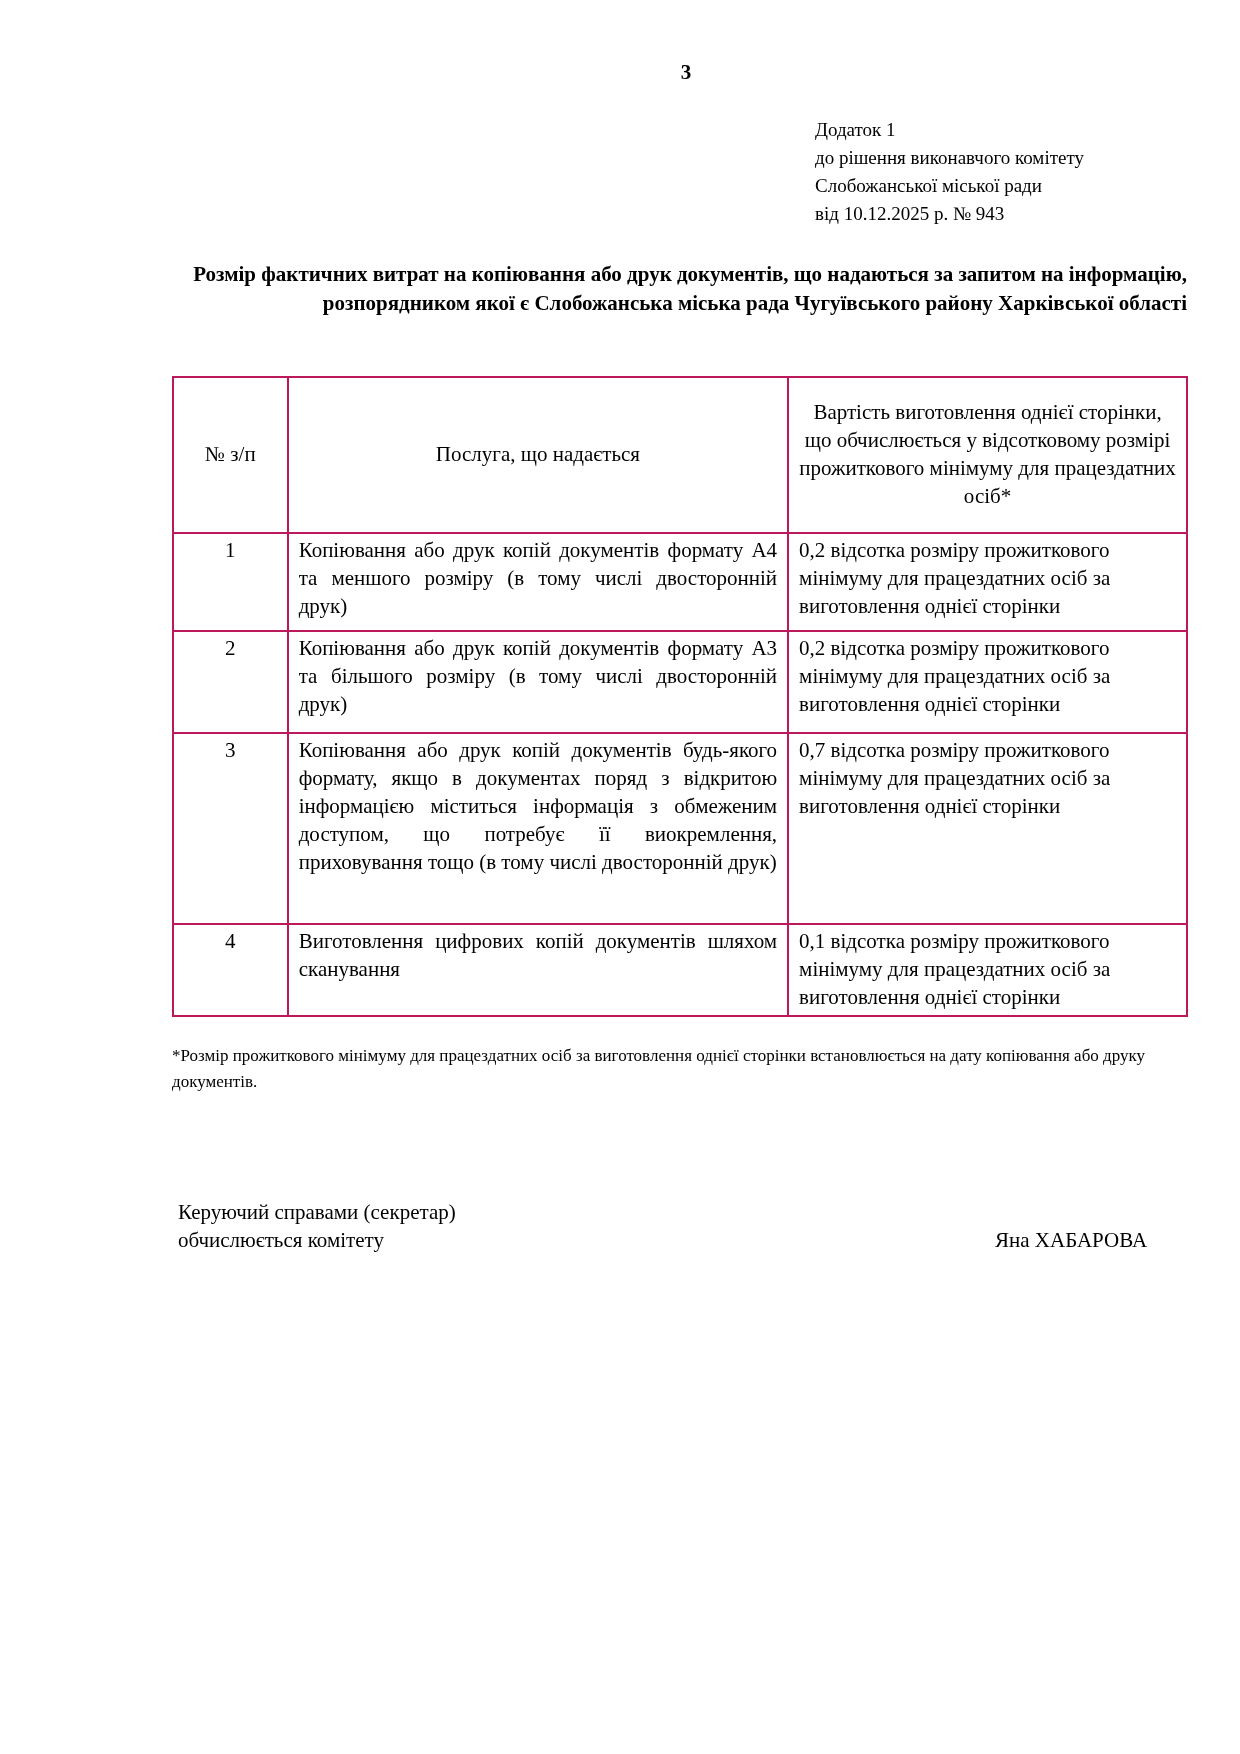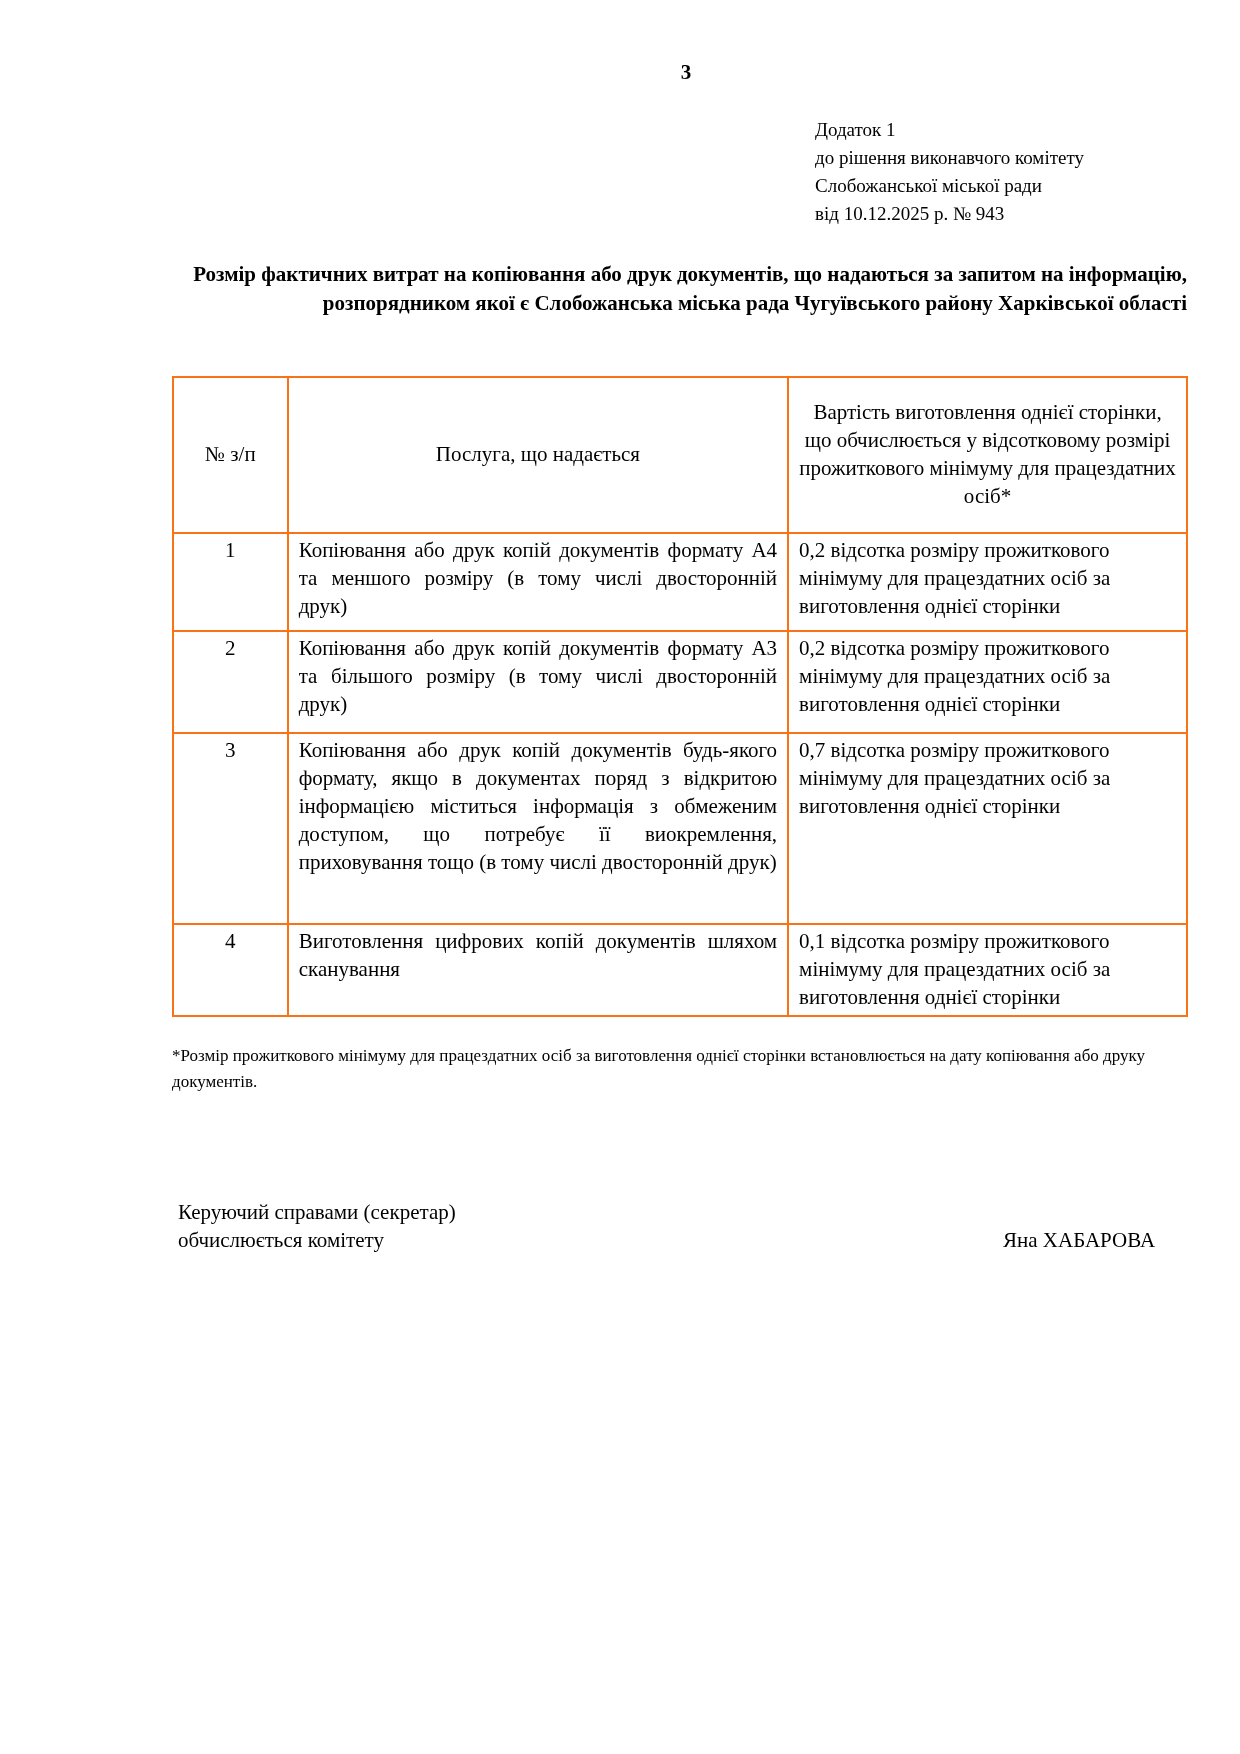--- a/index.html
+++ b/index.html
@@ -19,21 +19,21 @@
     .annex div { white-space: nowrap; }
     .title {
       position: absolute; top: 260px; left: 172px; width: 1015px;
       text-align: right; font-size: 21px; font-weight: bold; line-height: 29px;
     }
     table.fees {
       position: absolute; top: 376px; left: 172px; width: 1016px;
       border-collapse: collapse; font-size: 21px; line-height: 28px;
     }
     table.fees th, table.fees td {
-      border: 2px solid #f97316; vertical-align: top; padding: 2px 10px 4px 10px;
+      border: 2px solid #be185d; vertical-align: top; padding: 2px 10px 4px 10px;
       font-weight: normal;
     }
     table.fees th { vertical-align: middle; text-align: center; }
     .col-num { width: 93px; text-align: center; }
     .col-service { width: 480px; text-align: justify; }
     .col-cost { width: 378px; }
     tr.head { height: 156px; }
     tr.r1 { height: 98px; }
     tr.r2 { height: 102px; }
     tr.r3 { height: 191px; }
@@ -42,21 +42,21 @@
     .footnote {
       position: absolute; top: 1043px; left: 172px; width: 1015px;
       font-size: 17px; line-height: 26px;
     }
     .sign-left {
       position: absolute; top: 1198px; left: 178px;
       font-size: 21px; line-height: 28px;
     }
     .sign-right {
       position: absolute; top: 1226px; left: 995px;
-      font-size: 21px; line-height: 28px; white-space: nowrap; margin-left: 8px;
+      font-size: 21px; line-height: 28px; white-space: nowrap;
     }
   </style>
 </head>
 <body>
 
 <div class="page-number">3</div>
 
 <div class="annex">
   <div>Додаток 1</div>
   <div>до рішення виконавчого комітету</div>

